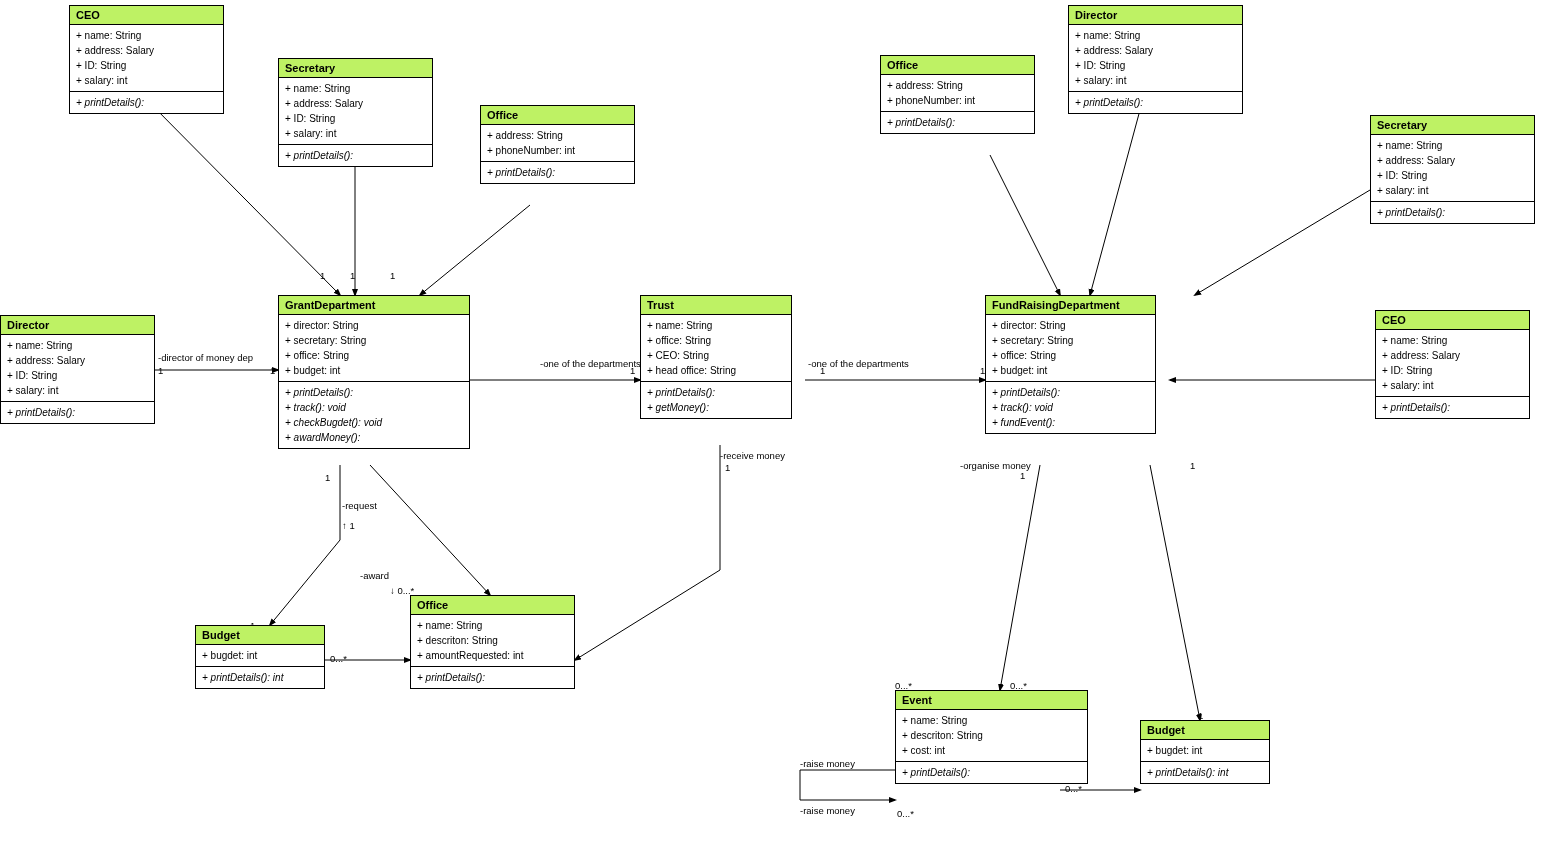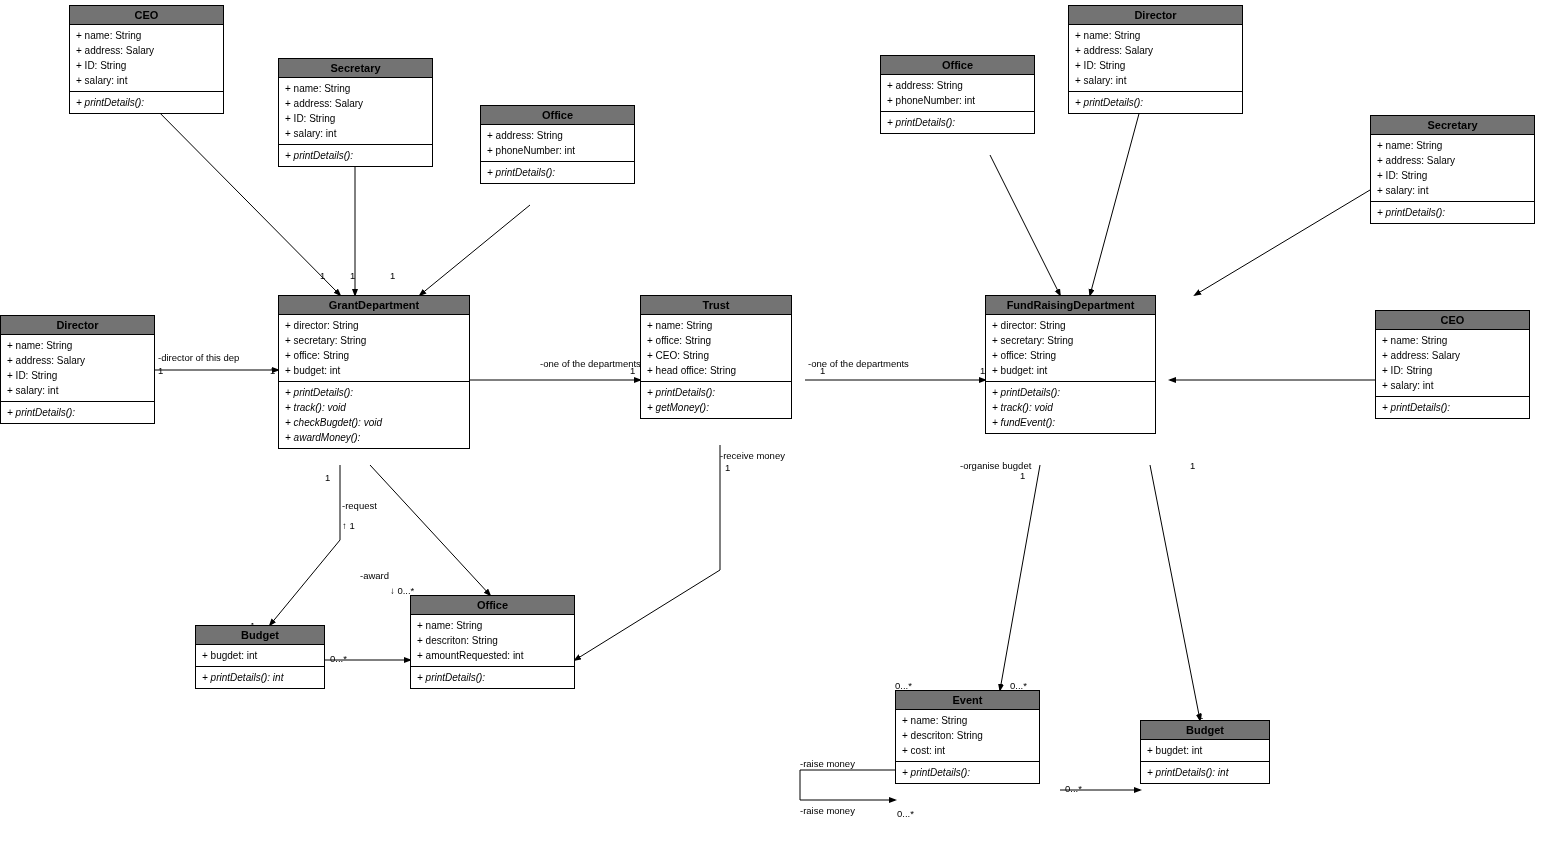--- a/index.html
+++ b/index.html
@@ -18,25 +18,25 @@
       width: 1544px;
       height: 843px;
     }
     .uml-box {
       position: absolute;
       border: 1px solid #000;
       background: #fff;
       min-width: 120px;
     }
     .uml-box .header {
-      background: #737373;
+      background: #bef264;
       border-bottom: 1px solid #000;
       padding: 3px 6px;
       font-weight: bold;
-      text-align: center;
+      text-align: left;
       font-size: 11px;
     }
     .uml-box .section {
       border-bottom: 1px solid #000;
       padding: 3px 6px;
       font-size: 10px;
       line-height: 1.5;
     }
     .uml-box .section:last-child {
       border-bottom: none;
@@ -113,41 +113,41 @@
     <line x1="895" y1="770" x2="800" y2="770" stroke="#000" stroke-width="1"></line>
     <line x1="800" y1="770" x2="800" y2="800" stroke="#000" stroke-width="1"></line>
     <line x1="800" y1="800" x2="895" y2="800" stroke="#000" stroke-width="1" marker-end="url(#arrow)"></line>
 
   </svg>
 
   <div class="label" style="left:157px; top:85px">1</div>
   <div class="label" style="left:320px; top:270px">1</div>
   <div class="label" style="left:350px; top:270px">1</div>
   <div class="label" style="left:390px; top:270px">1</div>
-  <div class="label" style="left:158px; top:352px">-director of this dep</div>
+  <div class="label" style="left:158px; top:352px">-director of money dep</div>
   <div class="label" style="left:158px; top:365px">1</div>
   <div class="label" style="left:270px; top:365px">1</div>
   <div class="label" style="left:455px; top:365px">1</div>
   <div class="label" style="left:540px; top:358px">-one of the departments</div>
   <div class="label" style="left:808px; top:358px">-one of the departments</div>
   <div class="label" style="left:820px; top:365px">1</div>
   <div class="label" style="left:630px; top:365px">1</div>
   <div class="label" style="left:980px; top:365px">1</div>
   <div class="label" style="left:325px; top:472px">1</div>
   <div class="label" style="left:342px; top:500px">-request</div>
   <div class="label" style="left:342px; top:520px">↑ 1</div>
   <div class="label" style="left:250px; top:620px">1</div>
   <div class="label" style="left:360px; top:570px">-award</div>
   <div class="label" style="left:390px; top:585px">↓ 0...*</div>
   <div class="label" style="left:195px; top:660px">1</div>
   <div class="label" style="left:330px; top:653px">0...*</div>
   <div class="label" style="left:720px; top:450px">-receive money</div>
   <div class="label" style="left:725px; top:462px">1</div>
   <div class="label" style="left:563px; top:648px">1</div>
-  <div class="label" style="left:960px; top:460px">-organise bugdet</div>
+  <div class="label" style="left:960px; top:460px">-organise money</div>
   <div class="label" style="left:1020px; top:470px">1</div>
   <div class="label" style="left:1010px; top:680px">0...*</div>
   <div class="label" style="left:1190px; top:460px">1</div>
   <div class="label" style="left:1198px; top:710px">1</div>
   <div class="label" style="left:1065px; top:783px">0...*</div>
   <div class="label" style="left:800px; top:758px">-raise money</div>
   <div class="label" style="left:800px; top:805px">-raise money</div>
   <div class="label" style="left:897px; top:808px">0...*</div>
   <div class="label" style="left:895px; top:680px">0...*</div>
 
@@ -274,21 +274,21 @@
   <div class="uml-box" style="left:1375px; top:310px; width:155px">
     <div class="header">CEO</div>
     <div class="section">
       + name: String<br>+ address: Salary<br>+ ID: String<br>+ salary: int
     </div>
     <div class="section">
       + printDetails():
     </div>
   </div>
 
-  <div class="uml-box" style="left:895px; top:690px; width:145px">
+  <div class="uml-box" style="left:895px; top:690px; width:193px">
     <div class="header">Event</div>
     <div class="section">
       + name: String<br>+ descriton: String<br>+ cost: int
     </div>
     <div class="section">
       + printDetails():
     </div>
   </div>
 
   <div class="uml-box" style="left:1140px; top:720px; width:130px">

